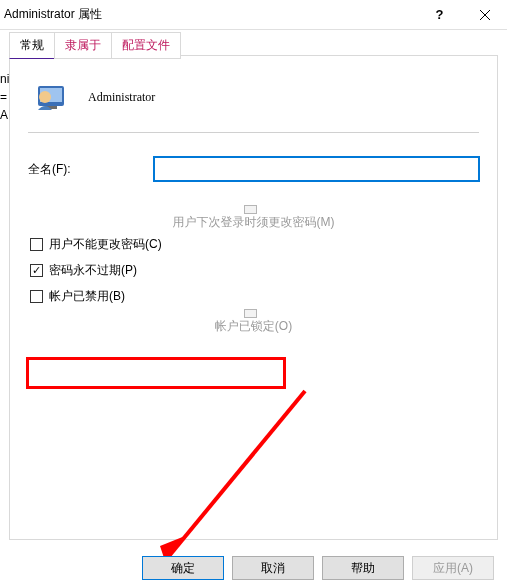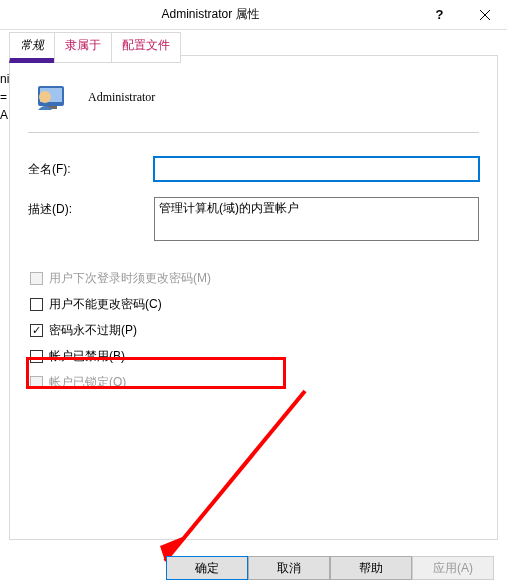--- a/index.html
+++ b/index.html
@@ -12,21 +12,20 @@
   overflow: hidden;
   position: relative;
 }
 .titlebar {
   height: 30px;
   background: #fff;
   border-bottom: 1px solid #e0e0e0;
   display: flex;
   align-items: center;
   padding-left: 4px;
-  text-align: center;
 }
 .titlebar-text { flex: 1; color: #000; font-size: 12px; }
 .title-btn {
   width: 45px; height: 30px;
   display: flex; align-items: center; justify-content: center;
   color: #000; font-size: 13px;
 }
 .help-btn { font-family: Arial; font-weight: bold; }
 .close-btn svg { width: 10px; height: 10px; }
 .side-cut {
@@ -45,22 +44,21 @@
 }
 .tab {
   padding: 4px 10px 4px 10px;
   border: 1px solid #d9d9d9;
   background: #fff;
   font-size: 12px;
   margin-right: -1px;
   cursor: default;
 }
 .tab.active {
-  border-bottom: 5px solid #4c1d95;
-  font-style: italic;
+  border-bottom: 1px solid #4c1d95;
 }
 .tab.inactive { color: #be185d; }
 .panel {
   border: 1px solid #d9d9d9;
   position: absolute;
   left: 0; right: 0; top: 23px; bottom: 40px;
   background: #fff;
   padding: 16px 18px;
 }
 .row { display: flex; align-items: center; margin-bottom: 16px; justify-content: flex-end; }
@@ -75,21 +73,21 @@
   font-family: inherit; font-size: 12px;
 }
 .field.focused { border: 1px solid #0078d7; outline: 1px solid #0078d7; }
 .field.multi { height: 44px; resize: none; }
 .checks { margin-top: 24px; }
 .chk-row {
   display: flex; align-items: center;
   height: 26px;
   padding: 0 2px;
 }
-.chk-row.disabled { color: #9a9a9a; }
+.chk-row.disabled { color: #9a9a9a; flex-direction: column; }
 .chk {
   width: 13px; height: 13px;
   border: 1px solid #333;
   margin-right: 6px;
   display: inline-flex; align-items: center; justify-content: center;
   background: #fff;
 }
 .chk.disabled { border-color: #b5b5b5; background: #f3f3f3; }
 .chk.checked::after {
   content: "✓";
@@ -101,20 +99,21 @@
   border: 3px solid #ff0000;
   position: absolute;
   left: 16px; width: 260px; height: 32px;
   pointer-events: none;
 }
 .buttons {
   position: absolute;
   left: 0; right: 0; bottom: 0;
   display: flex;
   justify-content: flex-end;
+  gap: 8px;
   padding-right: 4px;
 }
 .btn {
   width: 82px; height: 24px;
   border: 1px solid #adadad;
   background: #e1e1e1;
   font-family: inherit; font-size: 12px;
   cursor: default;
 }
 .btn.default { border: 1px solid #0078d7; }
@@ -159,24 +158,20 @@
         <path d="M4 30 q7 -8 14 0" fill="#4a7fbf"></path>
       </svg>
       <span>Administrator</span>
     </div>
     <hr class="divider">
 
     <div class="row">
       <span class="label">全名(F):</span>
       <input class="field focused" value="" style="">
     </div>
-    <div class="row" style="align-items:flex-start;">
-      <span class="label" style="padding-top:4px;">描述(D):</span>
-      <textarea class="field multi" style="">管理计算机(域)的内置帐户</textarea>
-    </div>
 
     <div class="checks">
       <div class="chk-row disabled">
         <span class="chk disabled"></span>
         <span>用户下次登录时须更改密码(M)</span>
       </div>
       <div class="chk-row">
         <span class="chk"></span>
         <span>用户不能更改密码(C)</span>
       </div>

